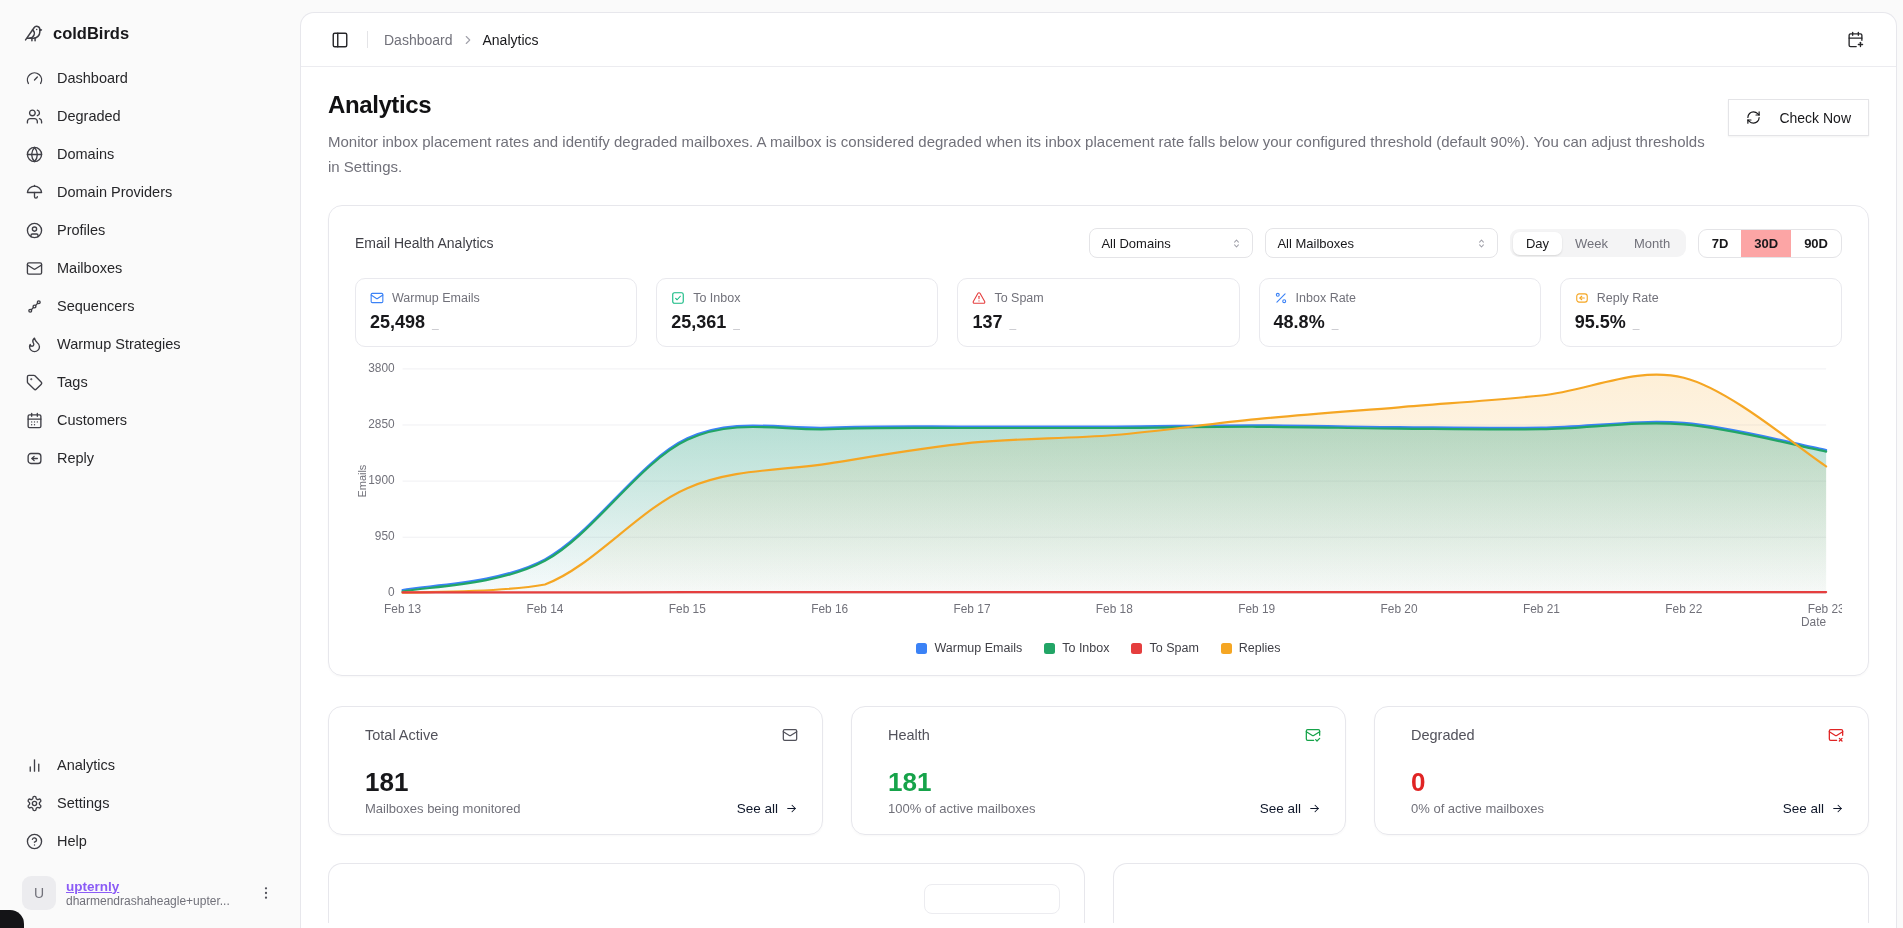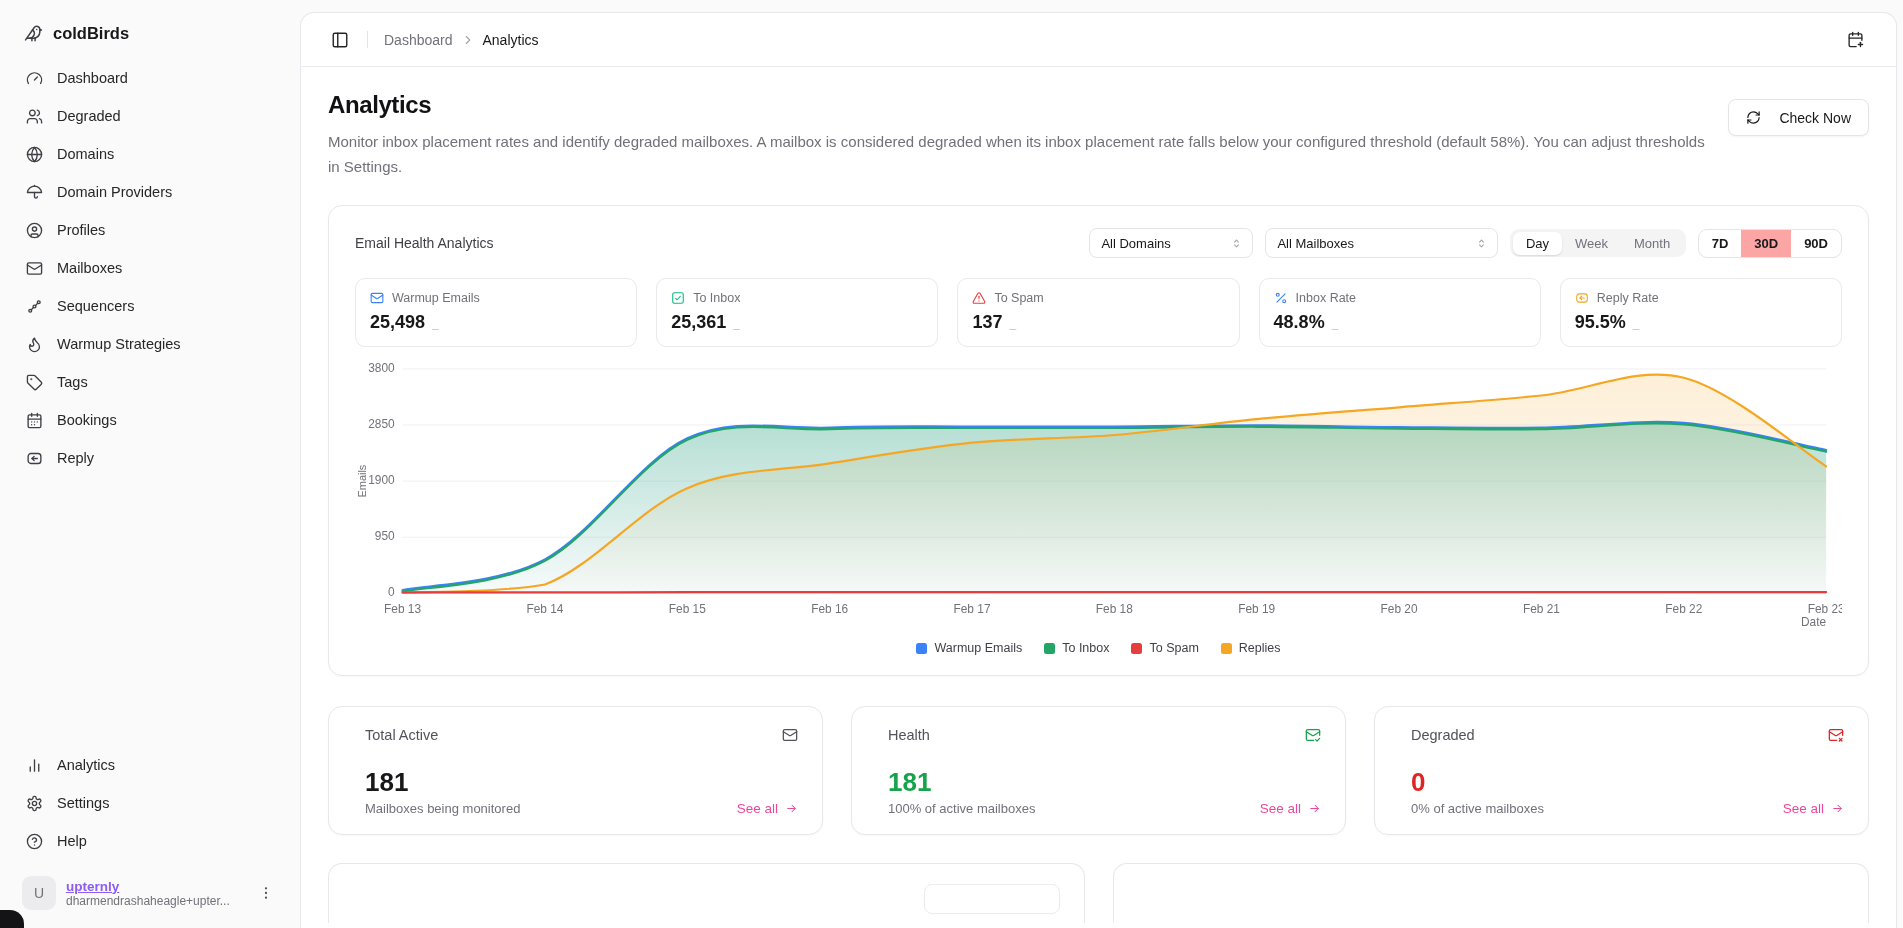--- a/index.html
+++ b/index.html
@@ -35,21 +35,21 @@
   .crumbs { display:flex; align-items:center; gap:8px; font-size:14px; }
   .crumb-muted { color:#71717a; cursor:pointer; }
   .crumb-current { color:#18181b; }
   .crumb-sep { color:#a1a1aa; display:flex; }
   .tb-right { margin-left:auto; }
 
   .content { padding:24px 27px 0 27px; }
   .page-head { position:relative; }
   .page-title { font-size:24px; font-weight:700; letter-spacing:-0.4px; color:#111113; }
   .page-desc { margin-top:10px; max-width:1378px; font-size:15px; line-height:25px; color:#71717a; }
-  .check-now { position:absolute; top:8px; right:0; display:inline-flex; align-items:center; gap:18px; height:37px; padding:10px 17px; background:#fff; border:1px solid #e4e4e7; border-radius:8px; font-family:inherit; font-size:14px; font-weight:500; color:#18181b; cursor:pointer; box-shadow:0 1px 2px rgba(0,0,0,.05); }
+  .check-now { position:absolute; top:8px; right:0; display:inline-flex; align-items:center; gap:18px; height:37px; padding:10px 17px; background:#fff; border:1px solid #e4e4e7; border-radius:0; font-family:inherit; font-size:14px; font-weight:500; color:#18181b; cursor:pointer; box-shadow:0 1px 2px rgba(0,0,0,.05); }
 
   
   .panel { margin-top:26px; border:1px solid #e7e7ec; border-radius:14px; padding:22px 26px 14px 26px; box-shadow:0 1px 2px rgba(0,0,0,.03); }
   .panel-head { display:flex; align-items:center; }
   .panel-title { font-size:14px; font-weight:500; color:#3f3f46; }
   .panel-controls { margin-left:auto; display:flex; align-items:center; gap:12px; }
   .select { display:flex; align-items:center; justify-content:space-between; height:30px; border:1px solid #e4e4e7; border-radius:8px; background:#fff; padding:0 9px 0 11px; font-family:inherit; font-size:13px; color:#18181b; cursor:pointer; }
   .select .chev { color:#a1a1aa; margin-left:18px; }
   .select.w1 { width:164px; } .select.w2 { width:233px; }
   .seg-soft { display:flex; background:#f4f4f5; border-radius:9px; padding:2.5px; }
@@ -70,21 +70,21 @@
   .legend-item { display:flex; align-items:center; gap:7px; font-size:12.5px; color:#3f3f46; cursor:pointer; background:none; border:none; font-family:inherit; }
   .legend-swatch { width:11px; height:11px; border-radius:2.5px; }
 
   
   .summary-grid { margin-top:30px; display:grid; grid-template-columns:repeat(3,1fr); gap:28px; }
   .sum-card { border:1px solid #e7e7ec; border-radius:14px; padding:20px 24px 18px 36px; box-shadow:0 1px 2px rgba(0,0,0,.03); }
   .sum-head { display:flex; align-items:center; justify-content:space-between; font-size:14.5px; color:#52525b; }
   .sum-value { margin-top:24px; font-size:26px; font-weight:700; }
   .sum-foot { display:flex; align-items:center; justify-content:space-between; margin-top:3px; }
   .sum-sub { font-size:13px; color:#71717a; }
-  .see-all { display:inline-flex; align-items:center; gap:7px; border:none; background:none; font-family:inherit; font-size:13.5px; color:#ec4899; cursor:pointer; }
+  .see-all { display:inline-flex; align-items:center; gap:7px; border:none; background:none; font-family:inherit; font-size:13.5px; color:#0f172a; cursor:pointer; }
 
   .partial-grid { margin-top:28px; display:grid; grid-template-columns:1fr 1fr; gap:28px; }
   .partial-card { border:1px solid #e7e7ec; border-bottom:none; border-radius:14px 14px 0 0; height:60px; padding:20px 24px 0 24px; display:flex; justify-content:flex-end; }
   .ghost-control { width:136px; height:30px; border:1px solid #ececf0; border-radius:8px; }
 </style>
 </head>
 <body>
 
 <aside class="sidebar">
   <div class="brand">
@@ -196,21 +196,21 @@
             <path d="M16 2v4"></path>
             <path d="M8 2v4"></path>
             <path d="M3 10h18"></path>
             <path d="M8 14h.01"></path>
             <path d="M12 14h.01"></path>
             <path d="M16 14h.01"></path>
             <path d="M8 18h.01"></path>
             <path d="M12 18h.01"></path>
           </svg>
         </span>
-        <span>Bookings</span>
+        <span>Customers</span>
       </button>
       <button class="nav-item">
         <span class="nav-icon">
           <svg class="ic" width="17" height="17" viewBox="0 0 24 24" fill="none" stroke="currentColor" stroke-width="1.9" stroke-linecap="round" stroke-linejoin="round">
             <rect x="3" y="5" width="18" height="14" rx="4"></rect>
             <path d="m11.5 9-3 3 3 3"></path>
             <path d="M8.5 12H16"></path>
           </svg>
         </span>
         <span>Reply</span>
@@ -299,21 +299,21 @@
                 <path d="M19 16v6"></path>
               </svg>
             </span>
         </button>
       </div>
     </div>
 
     <div class="content">
       <div class="page-head">
         <h1 class="page-title">Analytics</h1>
-        <p class="page-desc">Monitor inbox placement rates and identify degraded mailboxes. A mailbox is considered degraded when its inbox placement rate falls below your configured threshold (default 58%). You can adjust thresholds in Settings.</p>
+        <p class="page-desc">Monitor inbox placement rates and identify degraded mailboxes. A mailbox is considered degraded when its inbox placement rate falls below your configured threshold (default 90%). You can adjust thresholds in Settings.</p>
         <button class="check-now">
           <span>
               <svg class="ic" width="15" height="15" viewBox="0 0 24 24" fill="none" stroke="currentColor" stroke-width="1.9" stroke-linecap="round" stroke-linejoin="round">
                 <path d="M3 12a9 9 0 0 1 9-9 9.75 9.75 0 0 1 6.74 2.74L21 8"></path>
                 <path d="M21 3v5h-5"></path>
                 <path d="M21 12a9 9 0 0 1-9 9 9.75 9.75 0 0 1-6.74-2.74L3 16"></path>
                 <path d="M3 21v-5h5"></path>
               </svg>
             </span>
           <span>Check Now</span>

